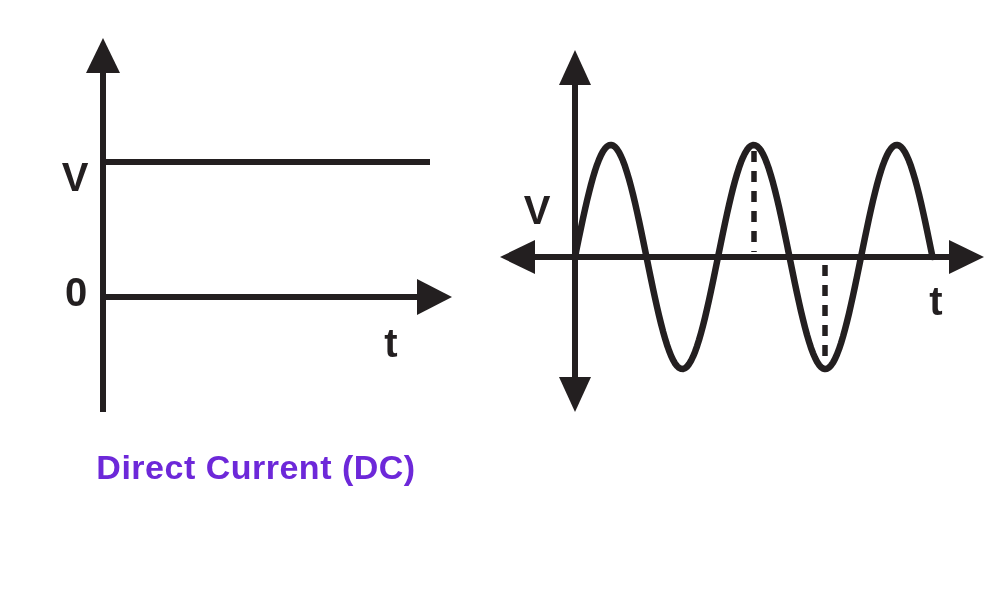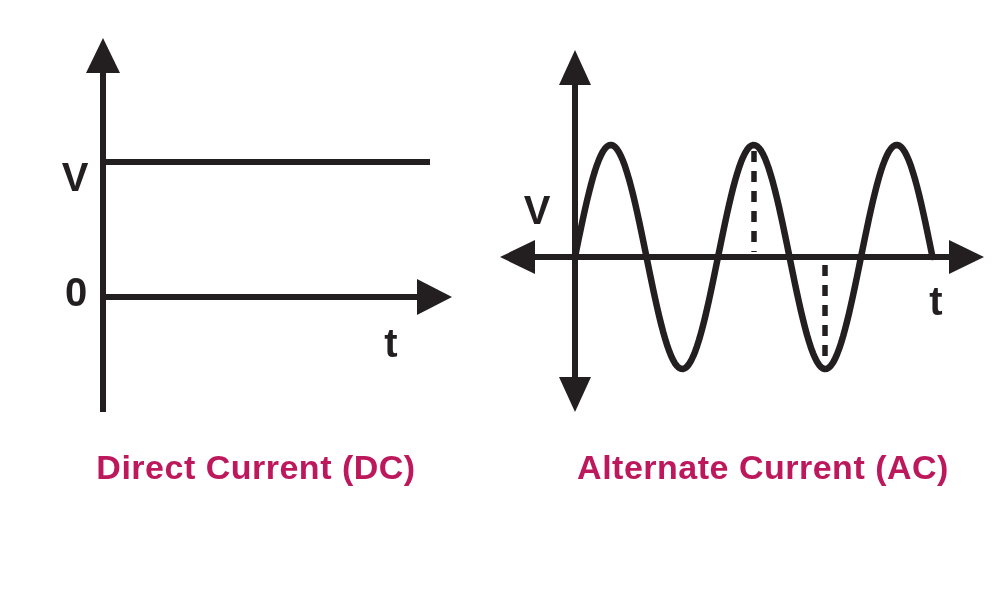--- a/index.html
+++ b/index.html
@@ -17,21 +17,21 @@
   .axis-label {
     fill: #231f20;
     font-family: "Liberation Sans", sans-serif;
     font-weight: 700;
     font-size: 40px;
     text-anchor: middle;
   }
   .caption {
     position: absolute;
     top: 448px;
-    color: #be185d;
+    color: #6d28d9;
     font-weight: 700;
     font-size: 34px;
     text-align: center;
     letter-spacing: 0.5px;
   }
   .caption-dc { left: 56px;  width: 400px; }
   .caption-ac { left: 538px; width: 450px; }
 </style>
 </head>
 <body>
@@ -69,14 +69,13 @@
 
       <line id="ac-peak-marker" class="ink-stroke" y1="151" y2="252" stroke-width="5.5" stroke-dasharray="11 9" x1="754" x2="754"></line>
       <line id="ac-trough-marker" class="ink-stroke" y1="265" y2="361" stroke-width="5.5" stroke-dasharray="11 9" x1="825" x2="825"></line>
 
       <text class="axis-label" x="537" y="224">V</text>
       <text class="axis-label" x="936" y="315">t</text>
     </g>
   </svg>
 
   <div class="caption caption-dc">Direct Current (DC)</div>
-  <div class="caption caption-ac">Alternate Current (AC)</div>
 </div>
 
 </body></html>

